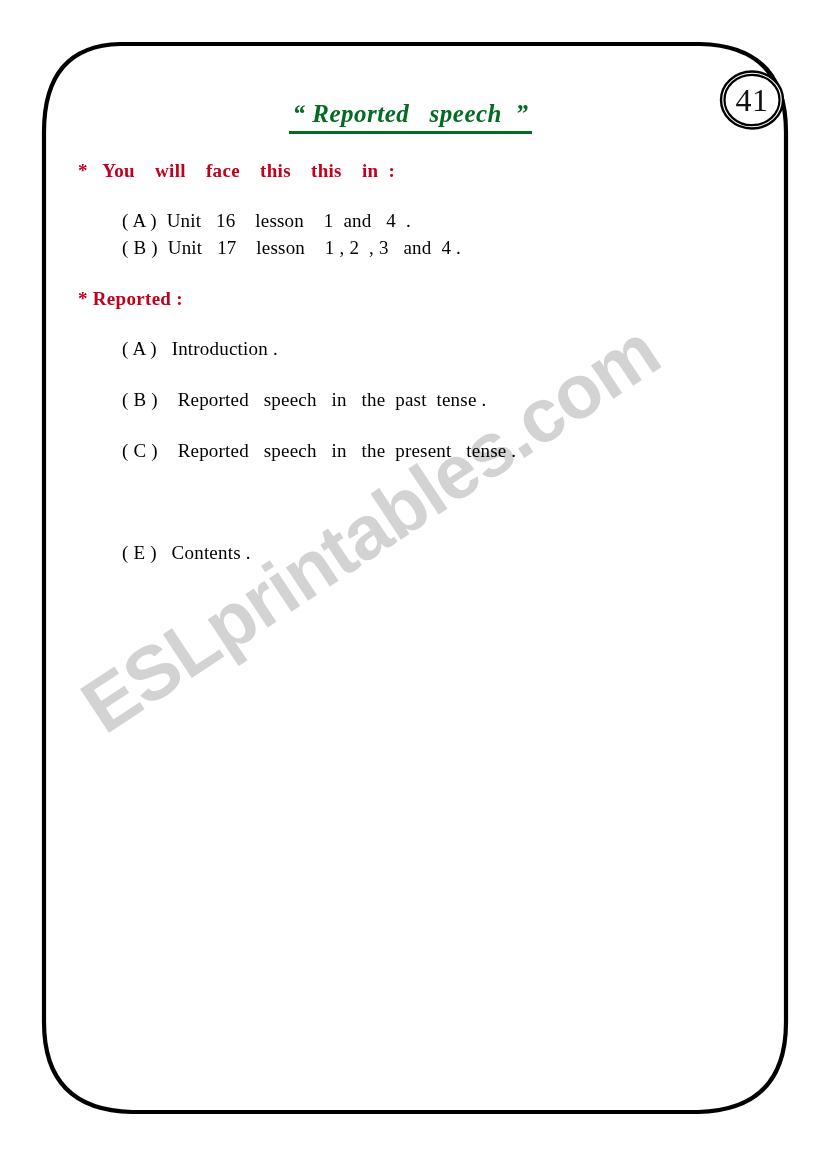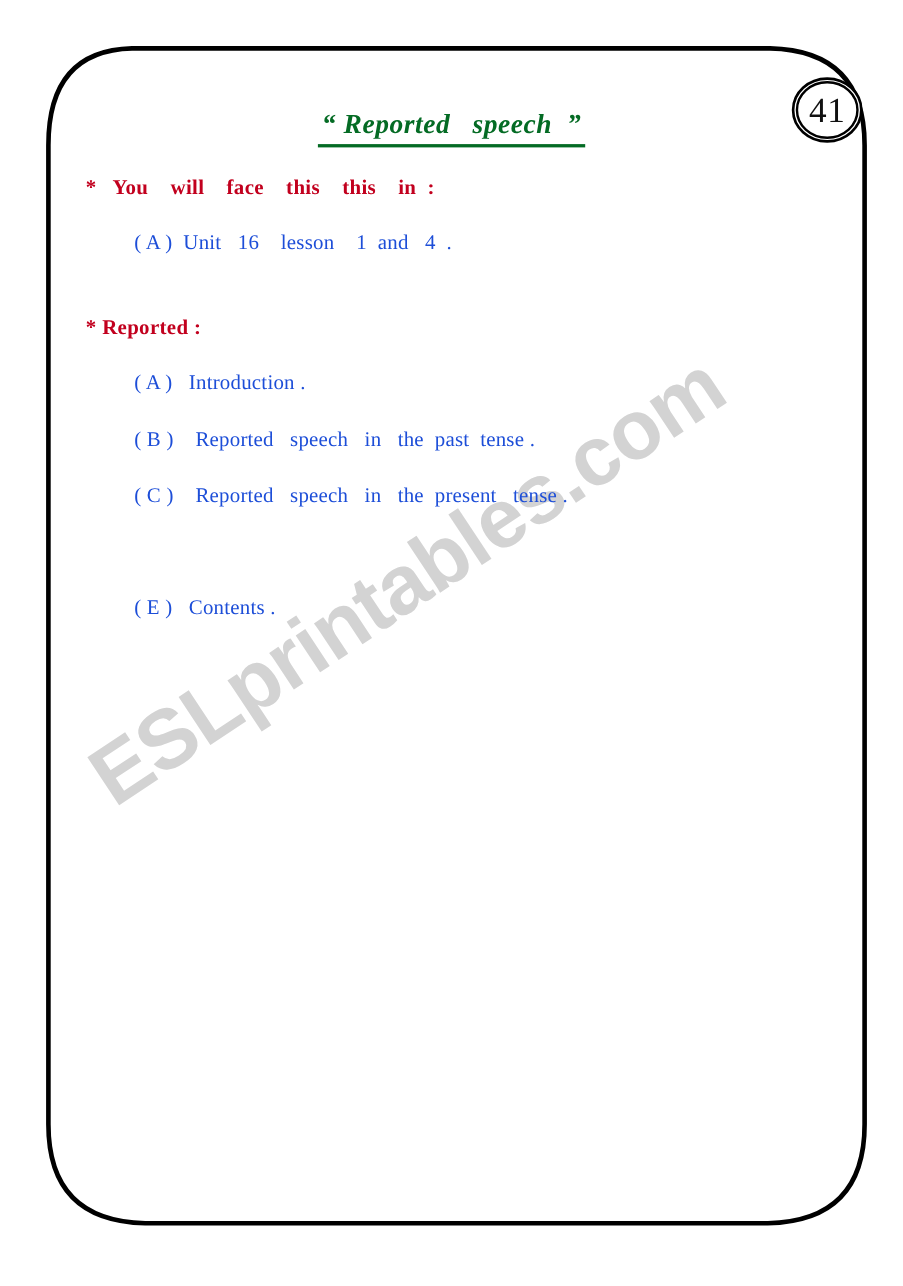--- a/index.html
+++ b/index.html
@@ -122,21 +122,21 @@
   }
   #heading-contents {
     left: 78px;
     top: 288px;
   }
 
   .body-line {
     position: absolute;
     font-family: "Liberation Serif", "DejaVu Serif", serif;
     font-size: 19px;
-    color: #1d4ed8;
+    color: #000000;
     white-space: pre;
     letter-spacing: 0.2px;
   }
   #rule-a { left: 122px; top: 210px; }
   #rule-b { left: 122px; top: 237px; }
 
   #content-a { left: 122px; top: 338px; }
   #content-b { left: 122px; top: 389px; }
   #content-c { left: 122px; top: 440px; }
   #content-d { left: 122px; top: 491px; }
@@ -174,20 +174,21 @@
   <div id="content">
 
     <div class="title-wrap">
       <span class="title-text">“ Reported   speech  ”</span>
     </div>
 
     <div class="heading" id="heading-rule">*   You    will    face    this    this    in  :</div>
 
     <div class="body-line" id="rule-a">( A )  Unit   16    lesson    1  and   4  .</div>
 
+    <div class="body-line" id="rule-b">( B )  Unit   17    lesson    1 , 2  , 3   and  4 .</div>
 
     <div class="heading" id="heading-contents">* Reported :</div>
 
     <div class="body-line" id="content-a">( A )   Introduction .</div>
 
     <div class="body-line" id="content-c">( C )    Reported   speech   in   the  present   tense .</div>
 
     <div class="body-line" id="content-b">( B )    Reported   speech   in   the  past  tense .</div>
 
 

